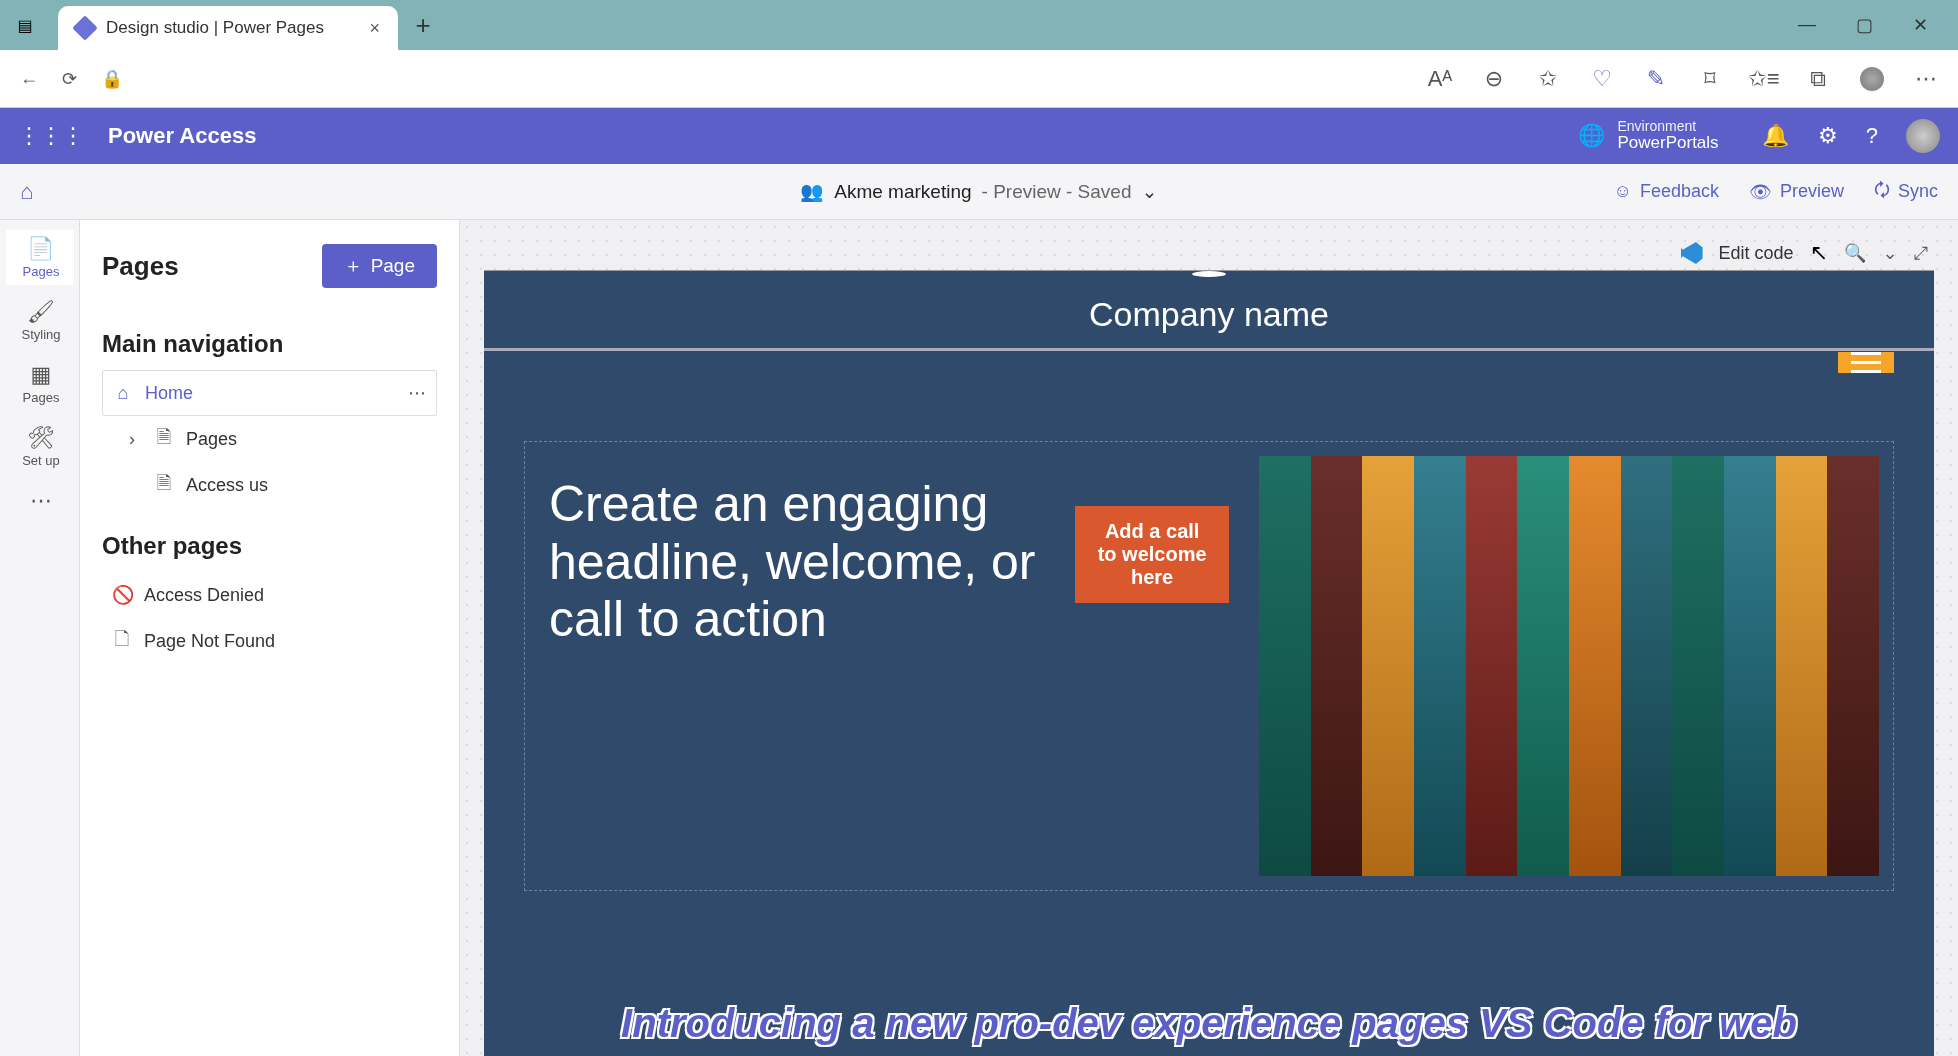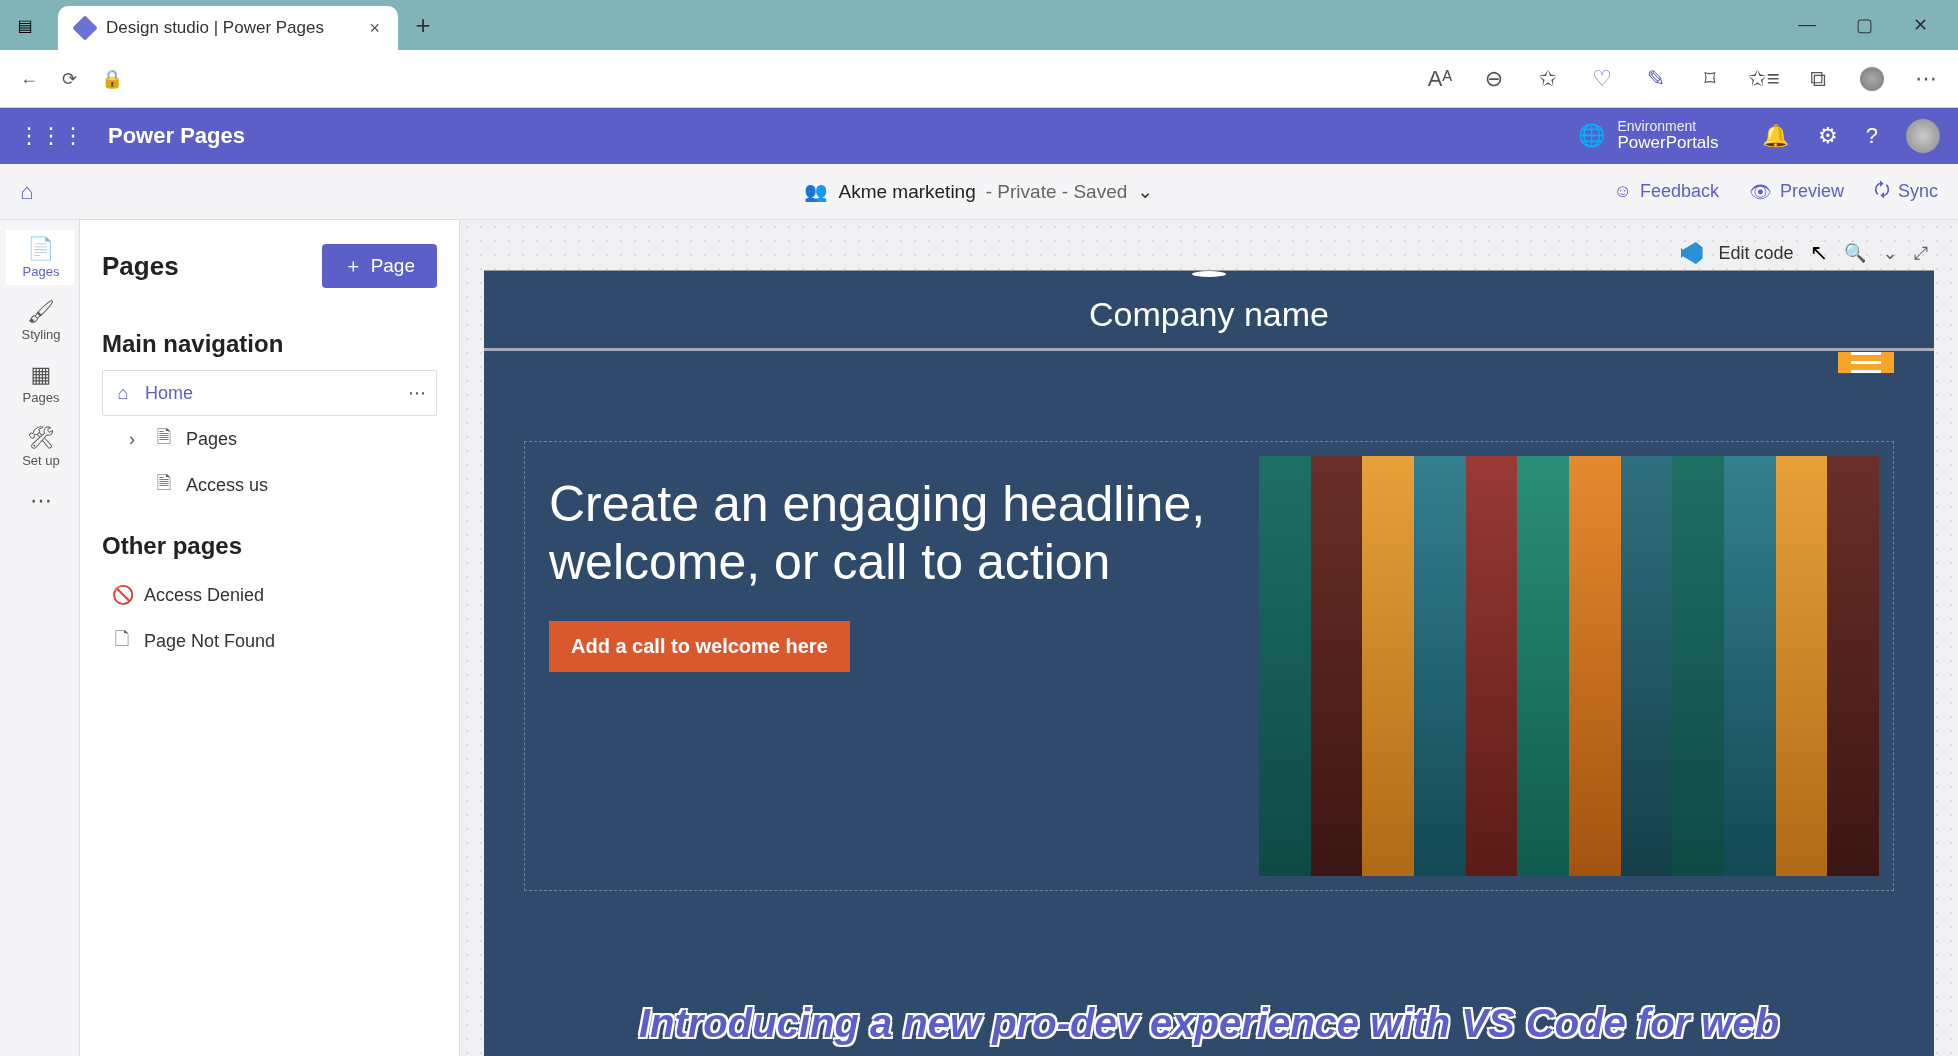--- a/index.html
+++ b/index.html
@@ -70,21 +70,21 @@
 .canvas-area { flex:1; background-image:radial-gradient(#d9d9df 1px, transparent 1px); background-size:14px 14px; background-color:#f0f0f3; position:relative; padding:0; }
 .canvas-tools { position:absolute; right:30px; top:20px; display:flex; gap:16px; align-items:center; color:#555; font-size:18px;}
 .canvas { position:absolute; top:50px; left:24px; right:24px; bottom:0; background:#2f4a6b; overflow:hidden; border-top:1px solid #999;}
 .site-hdr { height:80px; display:flex; align-items:center; padding:0 40px; gap:18px; border-bottom:3px solid #aab; color:#fff;flex-direction:column;}
 .logo { width:34px; height:34px; border:3px solid #fff; border-radius:50%; position:relative;}
 .logo::after{content:"";position:absolute;inset:5px;border-radius:50%;background:#fff;}
 .company { font-size:34px; }
 .burger { margin-left:auto; background:#f7a528; width:56px; height:44px; display:flex; flex-direction:column; justify-content:center; align-items:center; gap:6px;}
 .burger span{width:30px;height:3px;background:#fff;}
 .hero { margin:90px 40px 0; border:1px dashed #6b84a0; display:flex; gap:20px; padding:14px; }
-.hero-left { flex:1; padding:20px 10px; display:flex; flex-direction:column;}
+.hero-left { flex:1; padding:20px 10px; display:flex; flex-direction:row;}
 .hero h1 { font-size:50px; line-height:1.15; color:#fff; font-weight:400;}
 .cta { margin-top:30px; background:#d9582d; color:#fff; border:none; font-size:20px; font-weight:600; padding:14px 22px; align-self:flex-start; cursor:pointer;}
 .hero-img { width:620px; height:420px; background:linear-gradient(180deg,#7fb4d8 0%,#a9d4e8 30%,#d9ecf3 50%), linear-gradient(90deg,#0a5, #0a5); position:relative; overflow:hidden;}
 .hero-img .sky{position:absolute;top:0;left:0;right:0;height:60%;background:linear-gradient(#87b8d6,#d0e6ee);}
 .hero-img .bld{position:absolute;bottom:0;display:flex;height:100%;width:100%;}
 .hero-img .col{flex:1;}
 .c1{background:linear-gradient(#1f6f63,#0d4a43);} .c2{background:linear-gradient(#6a2f2a,#3c1613);} .c3{background:linear-gradient(#e6a13a,#b06a17);} .c4{background:linear-gradient(#357f90,#124954);} .c5{background:linear-gradient(#9a3a35,#5b1b17);} .c6{background:linear-gradient(#2a8f7a,#105b4c);} .c7{background:linear-gradient(#e58a2e,#a4530f);} .c8{background:linear-gradient(#2f6f7f,#143f49);}
 .banner { position:absolute; bottom:10px; left:0; right:0; text-align:center; font-size:40px; font-weight:700; font-style:italic; color:#5b5fc7; text-shadow: -2px -2px 0 #fff,2px -2px 0 #fff,-2px 2px 0 #fff,2px 2px 0 #fff; padding:0 20px;}
 .vscode-ic{display:inline-block;width:22px;height:22px;background:#2a8fd6;clip-path:polygon(70% 0,100% 25%,100% 75%,70% 100%,10% 65%,0 75%,0 25%,10% 35%);vertical-align:middle;}
 .cursor{position:absolute; pointer-events:none; font-size:22px; color:#000;}
@@ -121,42 +121,42 @@
       <span>✩≡</span>
       <span>⧉</span>
       <span class="profile-circ"></span>
       <span>⋯</span>
     </div>
   </div>
 </div>
 
 <div class="app-header">
   <span class="waffle">⋮⋮⋮</span>
-  <span class="app-title">Power Pages</span>
+  <span class="app-title">Power Access</span>
   <div class="env-block">
     <span style="font-size:22px;">🌐</span>
     <div class="env-text">
       <span class="env-label">Environment</span>
       <span class="env-name">PowerPortals</span>
     </div>
   </div>
   <div class="hdr-icons">
     <span>🔔</span>
     <span>⚙</span>
     <span>?</span>
     <span class="hdr-avatar"></span>
   </div>
 </div>
 
 <div class="toolbar" style="position:relative;">
   <span class="home-ic">⌂</span>
   <div class="site-info">
     <span>👥</span>
     <span style="color:#222;">Akme marketing</span>
-    <span class="sub">- Private - Saved</span>
+    <span class="sub">- Preview - Saved</span>
     <span>⌄</span>
   </div>
   <div class="tool-right">
     <div class="tool-item">
         <span>☺</span>
         <span>Feedback</span>
       </div>
     <div class="tool-item">
         <span>👁</span>
         <span>Preview</span>
@@ -265,16 +265,16 @@
               <div class="col c6"></div>
               <div class="col c7"></div>
               <div class="col c8"></div>
               <div class="col c1"></div>
               <div class="col c4"></div>
               <div class="col c3"></div>
               <div class="col c2"></div>
           </div>
         </div>
       </div>
-      <div class="banner">Introducing a new pro-dev experience with VS Code for web</div>
+      <div class="banner">Introducing a new pro-dev experience pages VS Code for web</div>
     </div>
   </div>
 </div>
 
 </body></html>

